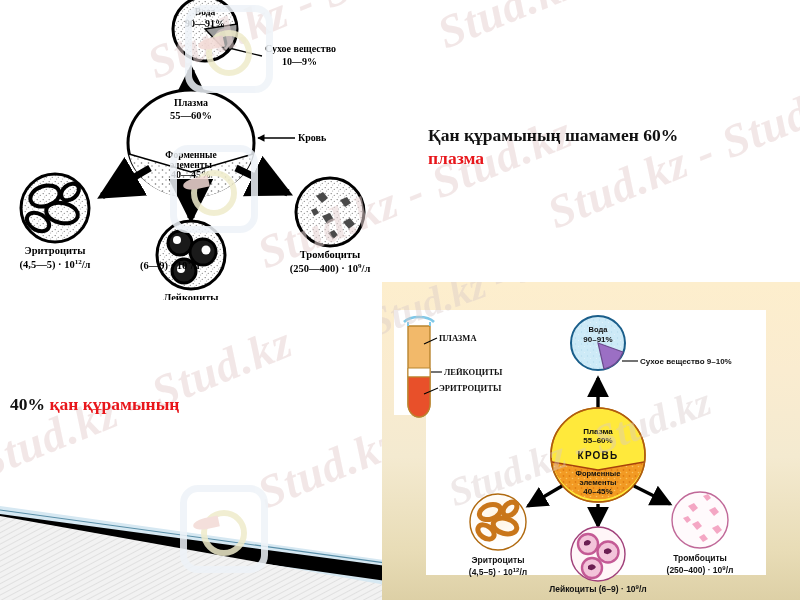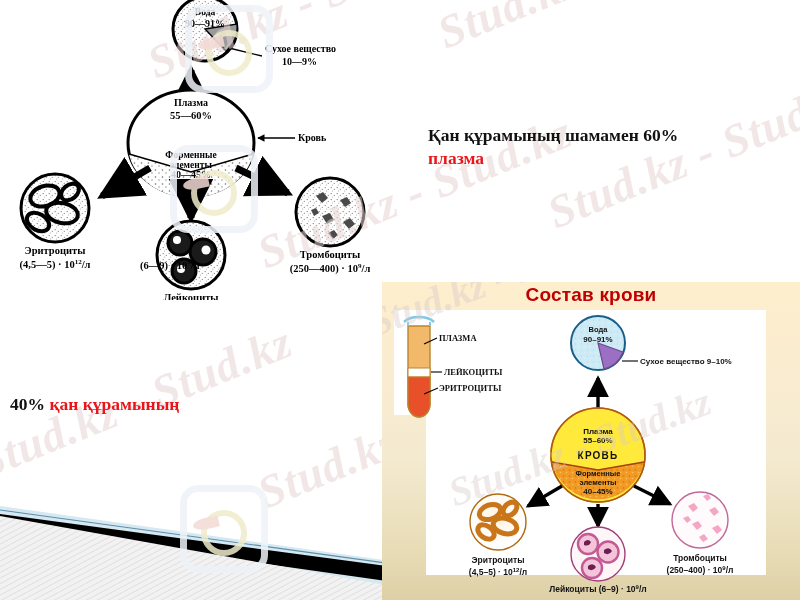--- a/index.html
+++ b/index.html
@@ -220,21 +220,20 @@
   </div>
 
   <div id="panel">
 
     <div class="panel-wm" style="left:-20px;top:20px;">Stud.kz - Stud.kz</div>
     <div class="panel-wm" style="left:60px;top:190px;">Stud.kz - Stud.kz</div>
 
     <div id="panel-white"></div>
     <div id="tube-box" style="left:12px;top:28px;"></div>
 
-    <div id="panel-title">Состав крови</div>
 
     <svg width="418" height="318" viewBox="0 0 418 318" xmlns="http://www.w3.org/2000/svg" style="position:absolute;left:0;top:0;">
       <defs>
         <marker id="pah" markerWidth="7" markerHeight="7" refX="5.6" refY="3.2" orient="auto">
           <path d="M0,0 L6.4,3.2 L0,6.4 z" fill="#000"></path>
         </marker>
         <radialGradient id="ery" cx="50%" cy="40%">
           <stop offset="0%" stop-color="#fff3e0"></stop>
           <stop offset="100%" stop-color="#ffffff"></stop>
         </radialGradient>

